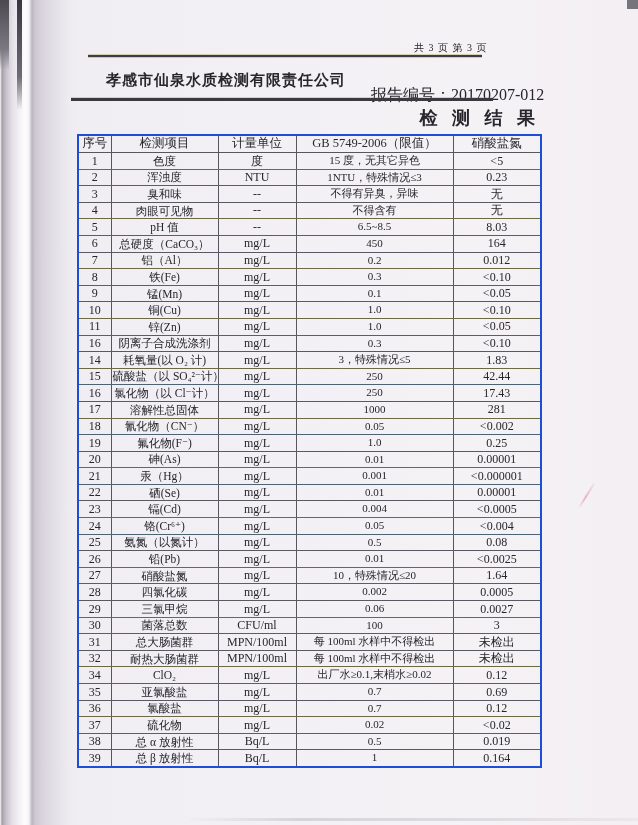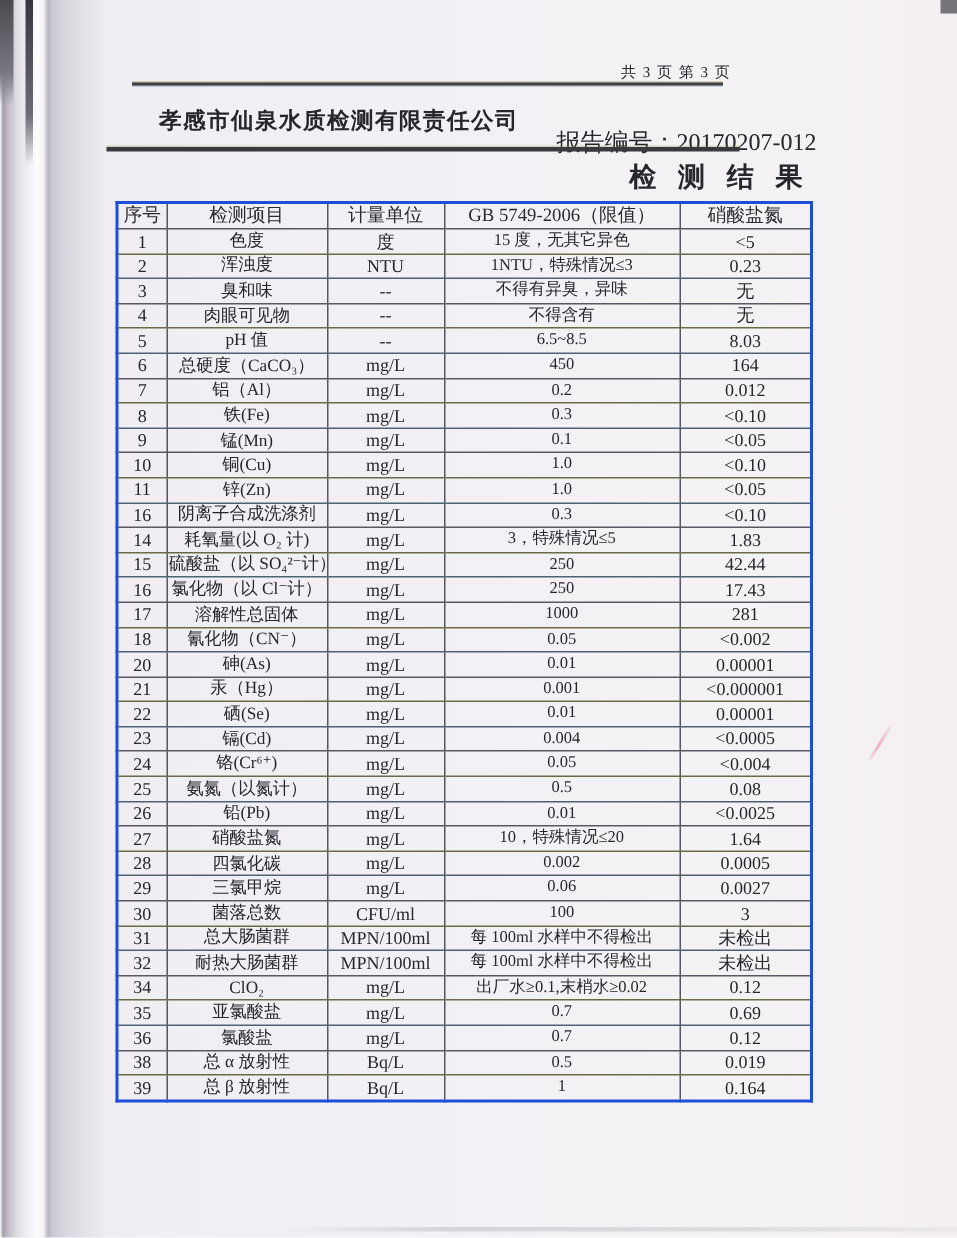--- a/index.html
+++ b/index.html
@@ -247,20 +247,27 @@
         <td>281</td>
       </tr>
       <tr>
         <td>18</td>
         <td class="cell-item">氰化物（CN⁻）</td>
         <td>mg/L</td>
         <td class="cell-limit">0.05</td>
         <td>&lt;0.002</td>
       </tr>
       <tr>
+        <td>19</td>
+        <td class="cell-item">氟化物(F⁻)</td>
+        <td>mg/L</td>
+        <td class="cell-limit">1.0</td>
+        <td>0.25</td>
+      </tr>
+      <tr>
         <td>20</td>
         <td class="cell-item">砷(As)</td>
         <td>mg/L</td>
         <td class="cell-limit">0.01</td>
         <td>0.00001</td>
       </tr>
       <tr>
         <td>21</td>
         <td class="cell-item">汞（Hg）</td>
         <td>mg/L</td>
@@ -359,20 +366,27 @@
         <td>0.69</td>
       </tr>
       <tr>
         <td>36</td>
         <td class="cell-item">氯酸盐</td>
         <td>mg/L</td>
         <td class="cell-limit">0.7</td>
         <td>0.12</td>
       </tr>
       <tr>
+        <td>37</td>
+        <td class="cell-item">硫化物</td>
+        <td>mg/L</td>
+        <td class="cell-limit">0.02</td>
+        <td>&lt;0.02</td>
+      </tr>
+      <tr>
         <td>38</td>
         <td class="cell-item">总 α 放射性</td>
         <td>Bq/L</td>
         <td class="cell-limit">0.5</td>
         <td>0.019</td>
       </tr>
       <tr>
         <td>39</td>
         <td class="cell-item">总 β 放射性</td>
         <td>Bq/L</td>

